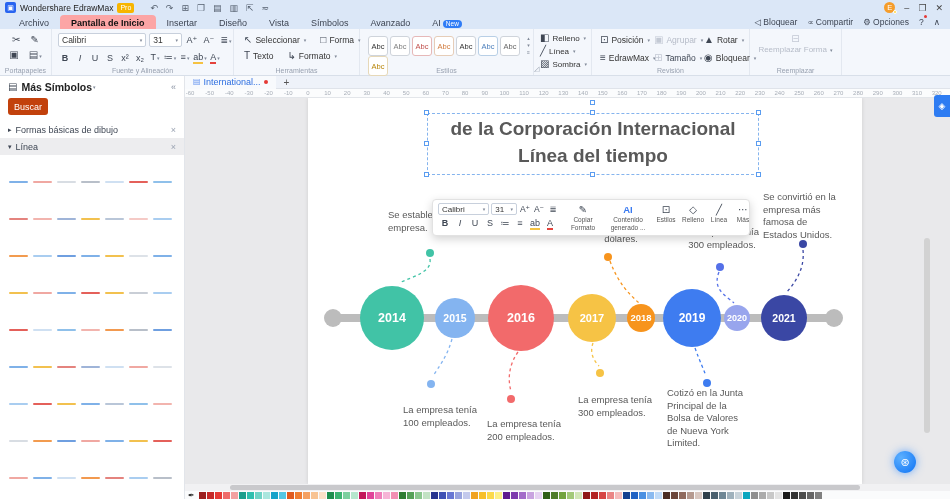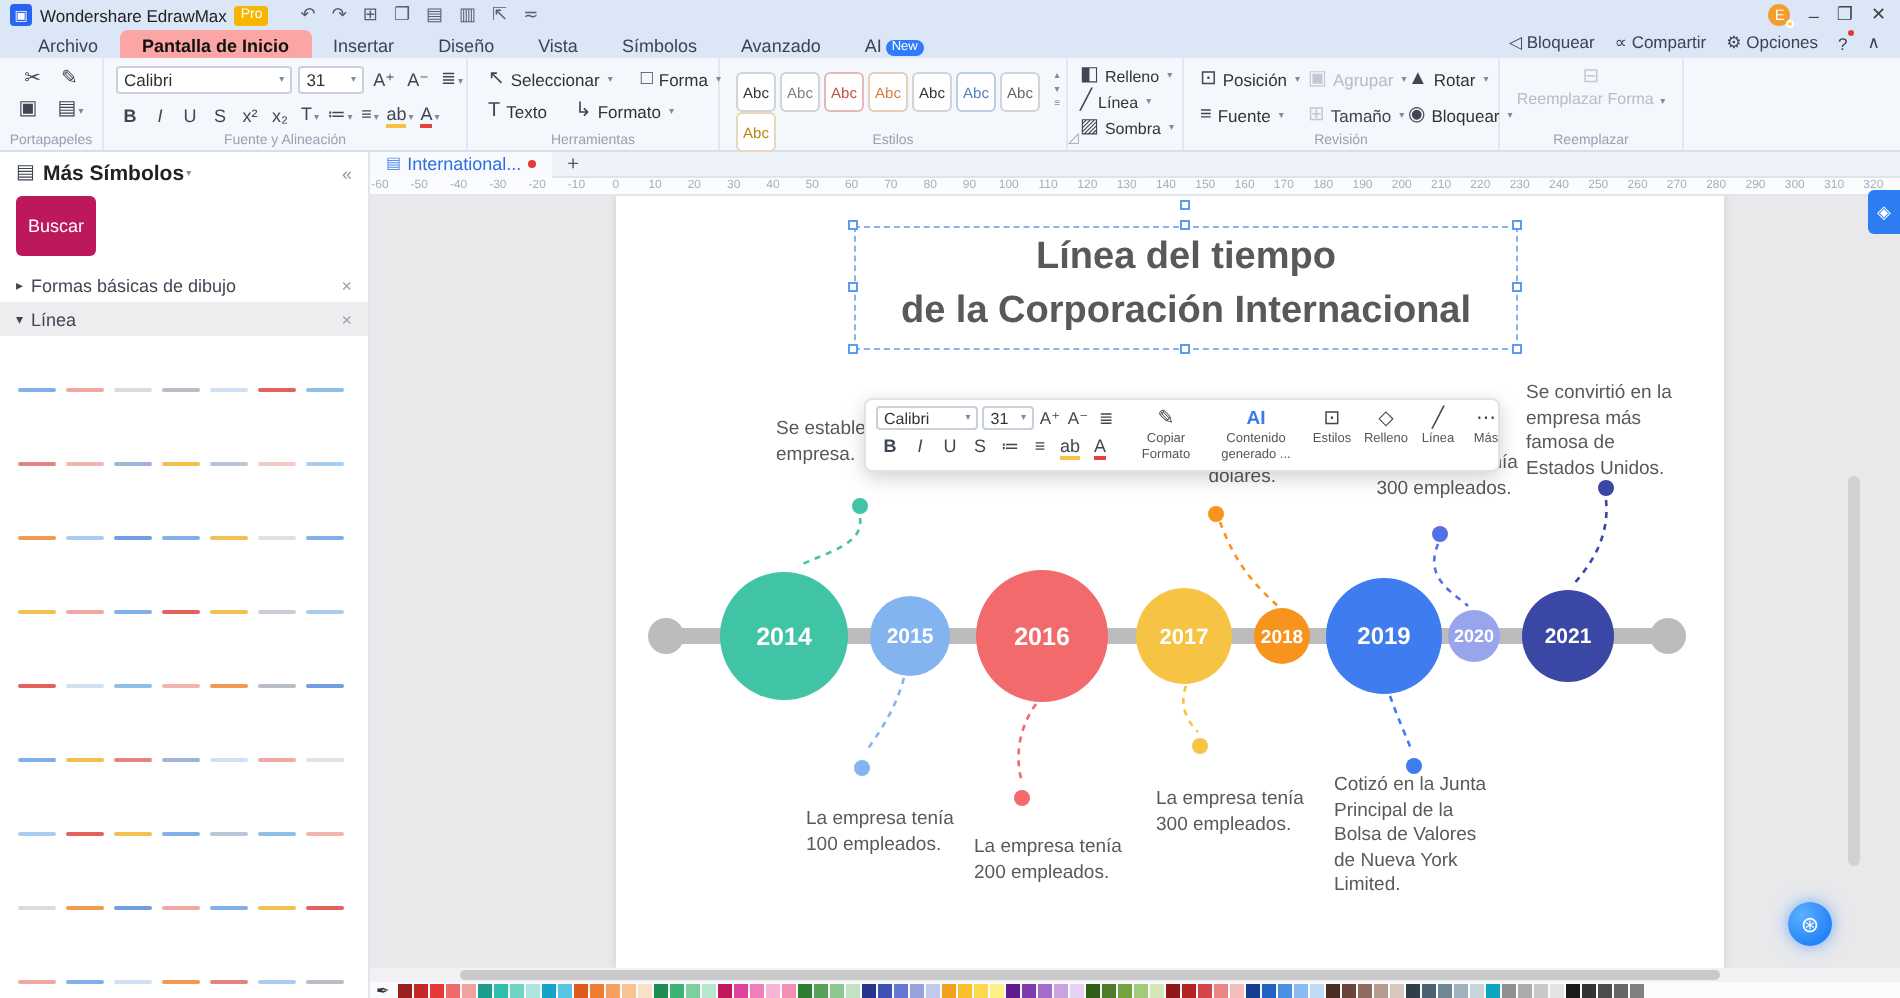--- a/index.html
+++ b/index.html
@@ -56,21 +56,21 @@
 .dis{color:#b6bcc8}
 .dis .ico{color:#c3c9d4}
 
 .sidebar{position:absolute;left:0;top:76px;width:185px;height:423px;background:#fff;border-right:1px solid #e2e5ea;overflow:hidden}
 .sb-head{display:flex;align-items:center;padding:5px 8px 3px;font-size:10.5px;color:#222}
 .sb-head .t{font-weight:bold;margin-left:4px}
 .sb-head .collapse{margin-left:auto;color:#8a93a3;font-size:9px}
 .sb-search{display:flex;gap:5px;padding:2px 8px 6px}
 .sb-search input{flex:1;height:17px;border:1px solid #e3e6ec;border-radius:3px;font-size:9px;padding:0 6px;color:#333;outline:none}
 .sb-search input::placeholder{color:#b7bfcc}
-.sb-search button{width:40px;height:30px;background:#be185d;border:none;border-radius:3px;color:#fff;font-size:9px}
+.sb-search button{width:40px;height:17px;background:#c2410c;border:none;border-radius:3px;color:#fff;font-size:9px}
 .sb-lib{display:flex;align-items:center;padding:3px 8px;font-size:9.5px;color:#333}
 .sb-lib .mg{margin-left:auto;color:#4a5260;font-size:9px}
 .sb-sec{display:flex;align-items:center;height:17px;padding:0 8px;font-size:9px;color:#3f4754}
 .sb-sec .x{margin-left:auto;color:#9aa3b2}
 .sb-sec.open{background:#ededef}
 .sb-sec .caret{margin-right:4px;font-size:7px;color:#6b7避4}
 .swatchwrap{display:flex;flex-wrap:wrap;padding:8px 2px 0 6px}
 .swcell{width:24px;height:37px;display:flex;align-items:center;justify-content:center}
 .swline{width:19px;height:2px;border-radius:1px}
 
@@ -271,21 +271,21 @@
     </div>
     <div class="rg g-arr">
       <div class="col" style="left:8px">
         <div>
             <span class="ico">⊡</span>
             <span>Posición</span>
             <span class="car">▾</span>
           </div>
         <div>
             <span class="ico">≡</span>
-            <span>Fuente</span>
+            <span>EdrawMax</span>
             <span class="car">▾</span>
           </div>
       </div>
       <div class="col dis" style="left:62px">
         <div>
             <span class="ico">▣</span>
             <span>Agrupar</span>
             <span class="car">▾</span>
           </div>
         <div style="color:#3c4452">
@@ -638,22 +638,22 @@
 300 empleados.</div>
         <div class="anno" style="left: 482px; top: 289px; width: 82px; text-align: left;">Cotizó en la Junta
 Principal de la
 Bolsa de Valores
 de Nueva York
 Limited.</div>
       </div>
 
     <div class="sel"></div>
     <div class="seltitle">
+      <div>de la Corporación Internacional</div>
       <div>Línea del tiempo</div>
-      <div>de la Corporación Internacional</div>
     </div>
     <div class="hd" style="left:239px;top:12px"></div>
     <div class="hd" style="left:405px;top:12px"></div>
     <div class="hd" style="left:571px;top:12px"></div>
     <div class="hd" style="left:239px;top:43px"></div>
     <div class="hd" style="left:571px;top:43px"></div>
     <div class="hd" style="left:239px;top:74px"></div>
     <div class="hd" style="left:405px;top:74px"></div>
     <div class="hd" style="left:571px;top:74px"></div>
     <div class="hd" style="left:405px;top:2px"></div>

